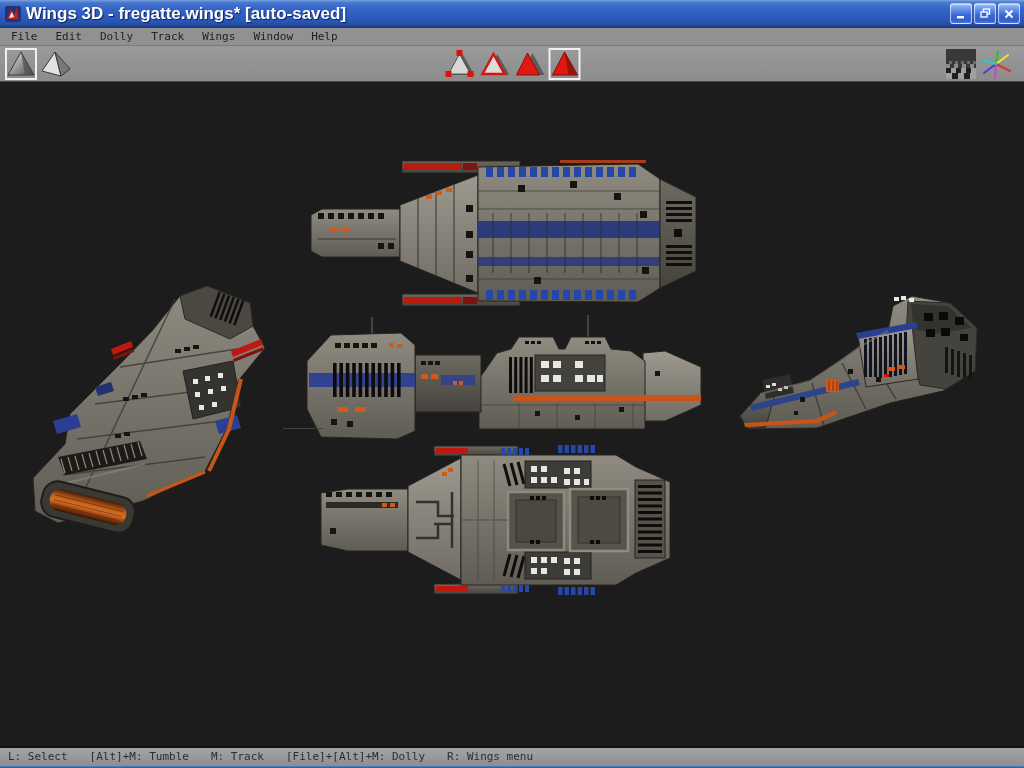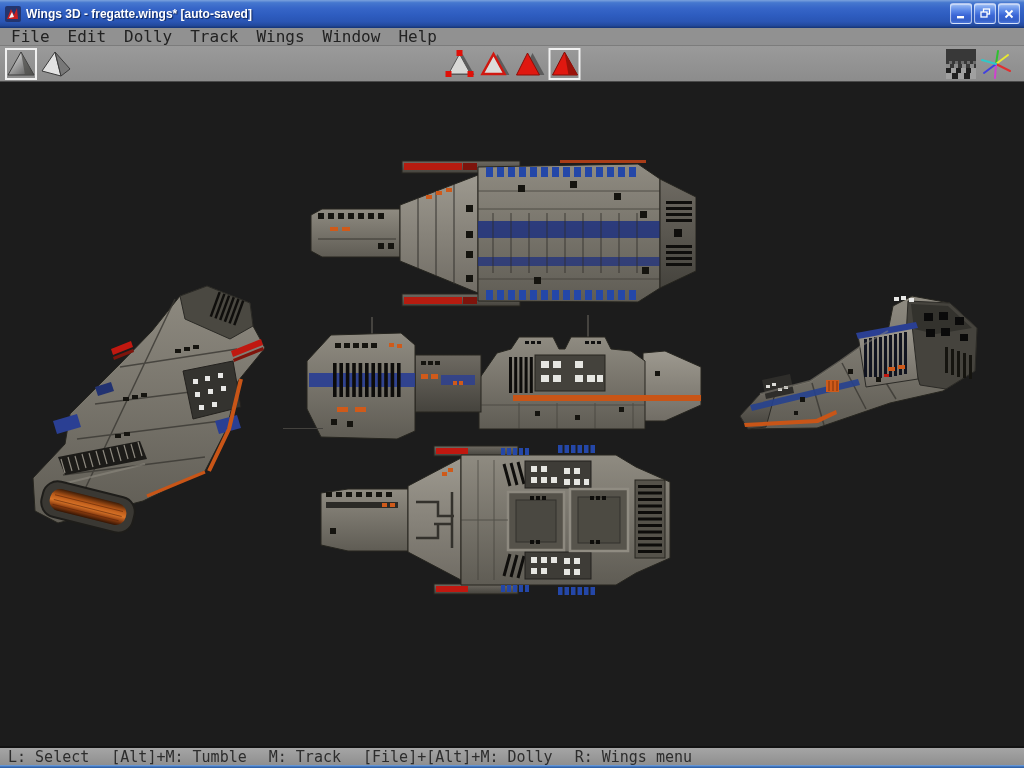--- a/index.html
+++ b/index.html
@@ -4,56 +4,56 @@
 <style>
   html,body{margin:0;padding:0;width:1024px;height:768px;overflow:hidden;background:#000;}
   *{box-sizing:border-box;}
   .window{width:1024px;height:768px;display:flex;flex-direction:column;font-family:"Liberation Sans",sans-serif;}
 
   
   .titlebar{height:28px;flex:0 0 28px;display:flex;align-items:center;padding:0 4px 0 5px;
     background:linear-gradient(180deg,#7ba2dd 0%,#4577cf 10%,#3766c8 30%,#2e5dc0 55%,#2a55b4 80%,#234a9e 94%,#1c3c82 100%);
     border-bottom:1px solid #16387f;}
   .app-icon{width:16px;height:16px;margin-right:5px;display:inline-flex;}
-  .title-text{color:#fff;font-weight:bold;font-size:12px;text-shadow:1px 1px 1px rgba(10,30,80,.9);flex:1;white-space:nowrap;overflow:hidden;}
+  .title-text{color:#fff;font-weight:bold;font-size:17px;text-shadow:1px 1px 1px rgba(10,30,80,.9);flex:1;white-space:nowrap;overflow:hidden;}
   .win-controls{display:flex;gap:2px;}
   .winbtn{width:22px;height:21px;border-radius:3px;border:1px solid rgba(255,255,255,.6);
     background:linear-gradient(180deg,#9ebef5 0%,#5b88e8 35%,#3a66d6 60%,#3560c9 85%,#4a74d8 100%);
     box-shadow:inset 0 1px 1px rgba(255,255,255,.5);display:flex;align-items:center;justify-content:center;padding:0;cursor:pointer;}
 
   
   .geometry-bar{height:18px;flex:0 0 18px;background:linear-gradient(180deg,#a4bda0 0%,#86a583 45%,#6d8f6b 100%);
     border-bottom:2px solid #2e2e2e;display:flex;align-items:center;padding-left:7px;
     font-family:"DejaVu Sans Mono",monospace;font-size:11px;color:#d8ded6;text-shadow:1px 1px 0 rgba(40,60,40,.5);}
 
   
   .menubar{height:18px;flex:0 0 18px;background:#919191;border-bottom:1px solid #7c7c7c;
     display:flex;align-items:center;padding-left:2px;
-    font-family:"DejaVu Sans Mono",monospace;font-size:16px;color:#222;}
+    font-family:"DejaVu Sans Mono",monospace;font-size:11px;color:#222;}
   .menu-item{padding:0 9px;line-height:17px;cursor:default;}
 
   
   .toolbar{height:36px;flex:0 0 36px;background:linear-gradient(180deg,#9a9a9a,#8c8c8c);
     border-bottom:1px solid #4a4a4a;position:relative;display:flex;align-items:center;}
   .tb-group{display:flex;align-items:center;gap:3px;}
   .tb-left{margin-left:5px;}
   .tb-center{position:absolute;left:50%;transform:translateX(-50%);}
   .tb-right{margin-left:auto;margin-right:12px;}
   .tb-icon{width:32px;height:32px;display:flex;align-items:center;justify-content:center;cursor:pointer;}
   .tb-icon.selected{outline:2px solid #f0f0f0;outline-offset:-2px;}
 
   
   .viewport{flex:1 1 auto;background:#1c1c1c;position:relative;overflow:hidden;}
   .ship{position:absolute;}
   .ground-dash{position:absolute;left:283px;top:346px;width:40px;height:1px;background:#44423e;}
 
   
   .statusbar{height:19px;flex:0 0 19px;background:linear-gradient(180deg,#a5a5a5,#8f8f8f);
     border-top:2px solid #121212;display:flex;align-items:center;padding-left:8px;
-    font-family:"DejaVu Sans Mono",monospace;font-size:15px;color:#2d2d2d;}
+    font-family:"DejaVu Sans Mono",monospace;font-size:11px;color:#2d2d2d;}
   .status-item{margin-right:22px;white-space:nowrap;}
 
   
   .bottom-border{height:3px;flex:0 0 3px;background:linear-gradient(180deg,#7aa7e0 0%,#4a7ec4 40%,#2a5a9e 100%);}
 </style>
 </head>
 <body>
 
 <svg width="0" height="0" style="position:absolute" aria-hidden="true">
   <defs>

